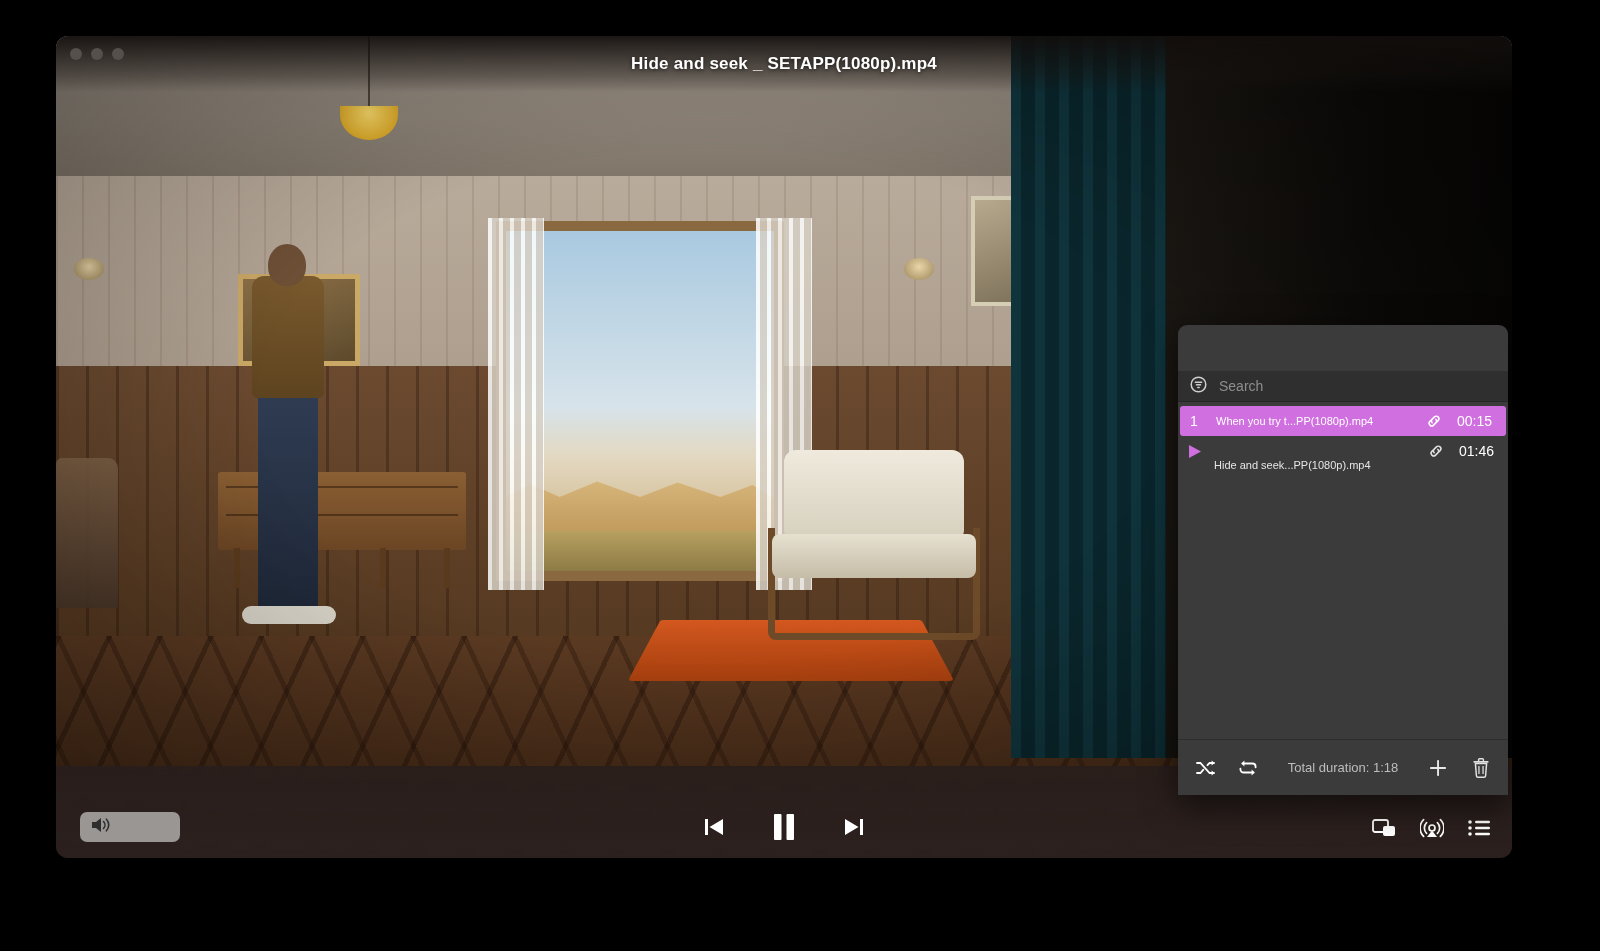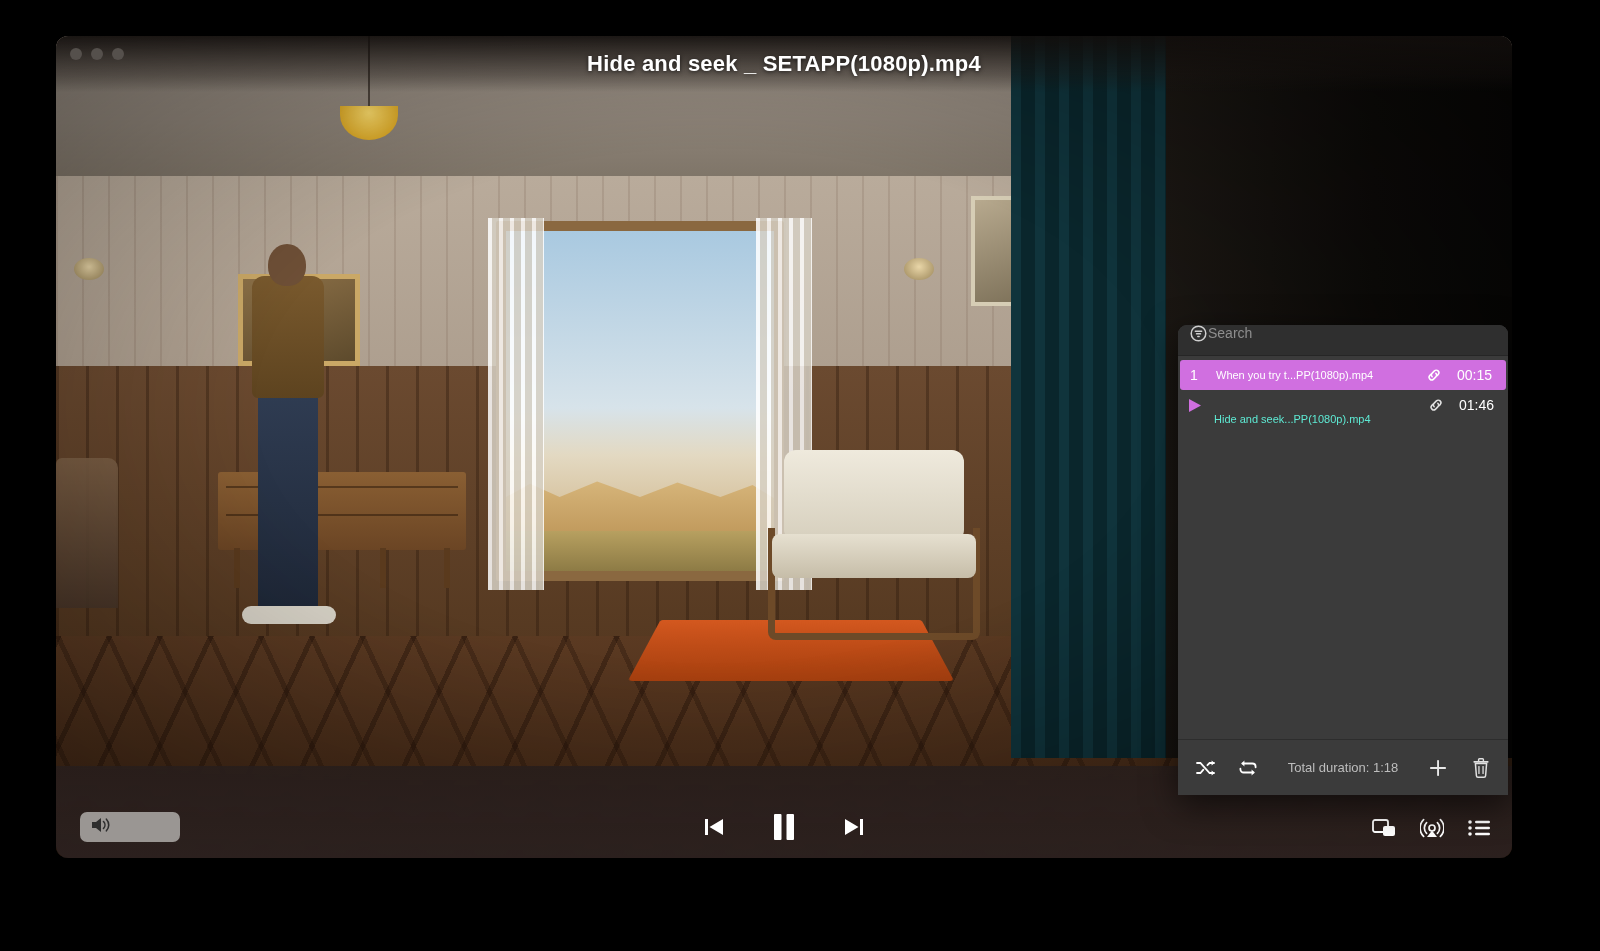--- a/index.html
+++ b/index.html
@@ -185,21 +185,21 @@
     background: linear-gradient(180deg, rgba(18,14,12,.92) 0%, rgba(24,19,16,.35) 70%, rgba(0,0,0,0) 100%);
     z-index: 6;
   }
   .traffic { position: absolute; left: 14px; top: 12px; display: flex; gap: 9px; }
   .traffic span {
     width: 12px; height: 12px; border-radius: 50%; background: #55504c; display: block;
   }
   .video-title {
     position: absolute; left: 0; top: 0; width: 100%;
     text-align: center; line-height: 56px;
-    color: #fff; font-size: 22px; font-weight: bold;
+    color: #fff; font-size: 17px; font-weight: bold;
     text-shadow: 0 1px 4px rgba(0,0,0,.7);
     letter-spacing: .2px;
   }
 
   
   .controls {
     position: absolute; left: 0; bottom: 0; width: 100%; height: 92px;
     background: linear-gradient(180deg, rgba(40,30,28,.90) 0%, rgba(44,33,31,.97) 100%);
     backdrop-filter: blur(8px);
     z-index: 7;
@@ -256,40 +256,41 @@
     position: relative; height: 31px; flex: 0 0 31px;
     background: #3b3b3b;
     border-bottom: 1px solid #2d2d2d;
     display: flex; align-items: center; justify-content: center;
   }
   .pl-header-title { color: #f2f2f2; font-size: 13px; font-weight: bold; }
   .pl-copy-btn { position: absolute; right: 10px; top: 7px; cursor: pointer; line-height: 0; }
   .pl-search {
     height: 31px; flex: 0 0 31px;
     background: #2f2f2f;
-    display: flex; align-items: flex-start; gap: 1px; padding: 0 12px;
+    display: flex; align-items: center; gap: 12px; padding: 0 12px;
     border-bottom: 1px solid #262626;
+    margin-top: 46px;
   }
   .pl-search-text { color: #8e8e8e; font-size: 14px; }
   .pl-list { flex: 1 1 auto; background: #3b3b3b; padding-top: 4px; overflow: hidden; }
   .pl-row {
     height: 30px; display: flex; align-items: center; gap: 0;
     padding: 0 14px 0 10px; cursor: pointer;
   }
   .pl-row.selected { background: #d06fe0; border-radius: 3px; margin: 0 2px; }
   .pl-index {
     width: 26px; flex: 0 0 26px; font-size: 14px; color: #fff; text-align: left;
   }
   .pl-play-icon { width: 26px; flex: 0 0 26px; line-height: 0; }
   .pl-name {
     flex: 1 1 auto; font-size: 11px; color: #fff;
     white-space: nowrap; overflow: hidden; text-overflow: ellipsis;
   }
   .pl-row.selected .pl-name { color: #fff; }
-  .pl-row.unselected .pl-name { color: #5eead4; margin-top: 28px; }
+  .pl-row.unselected .pl-name { color: #e5e5e5; margin-top: 28px; }
   .pl-link { flex: 0 0 24px; line-height: 0; text-align: center; }
   .pl-time { flex: 0 0 46px; font-size: 14px; color: #fff; text-align: right; }
   .pl-row.unselected .pl-time { color: #fff; }
   .pl-footer {
     flex: 0 0 56px; height: 56px;
     border-top: 1px solid #2d2d2d;
     display: flex; align-items: center; padding: 0 18px; gap: 18px;
   }
   .pl-total {
     color: #bdbdbd; font-size: 13px; position: absolute; left: 0; width: 100%;

